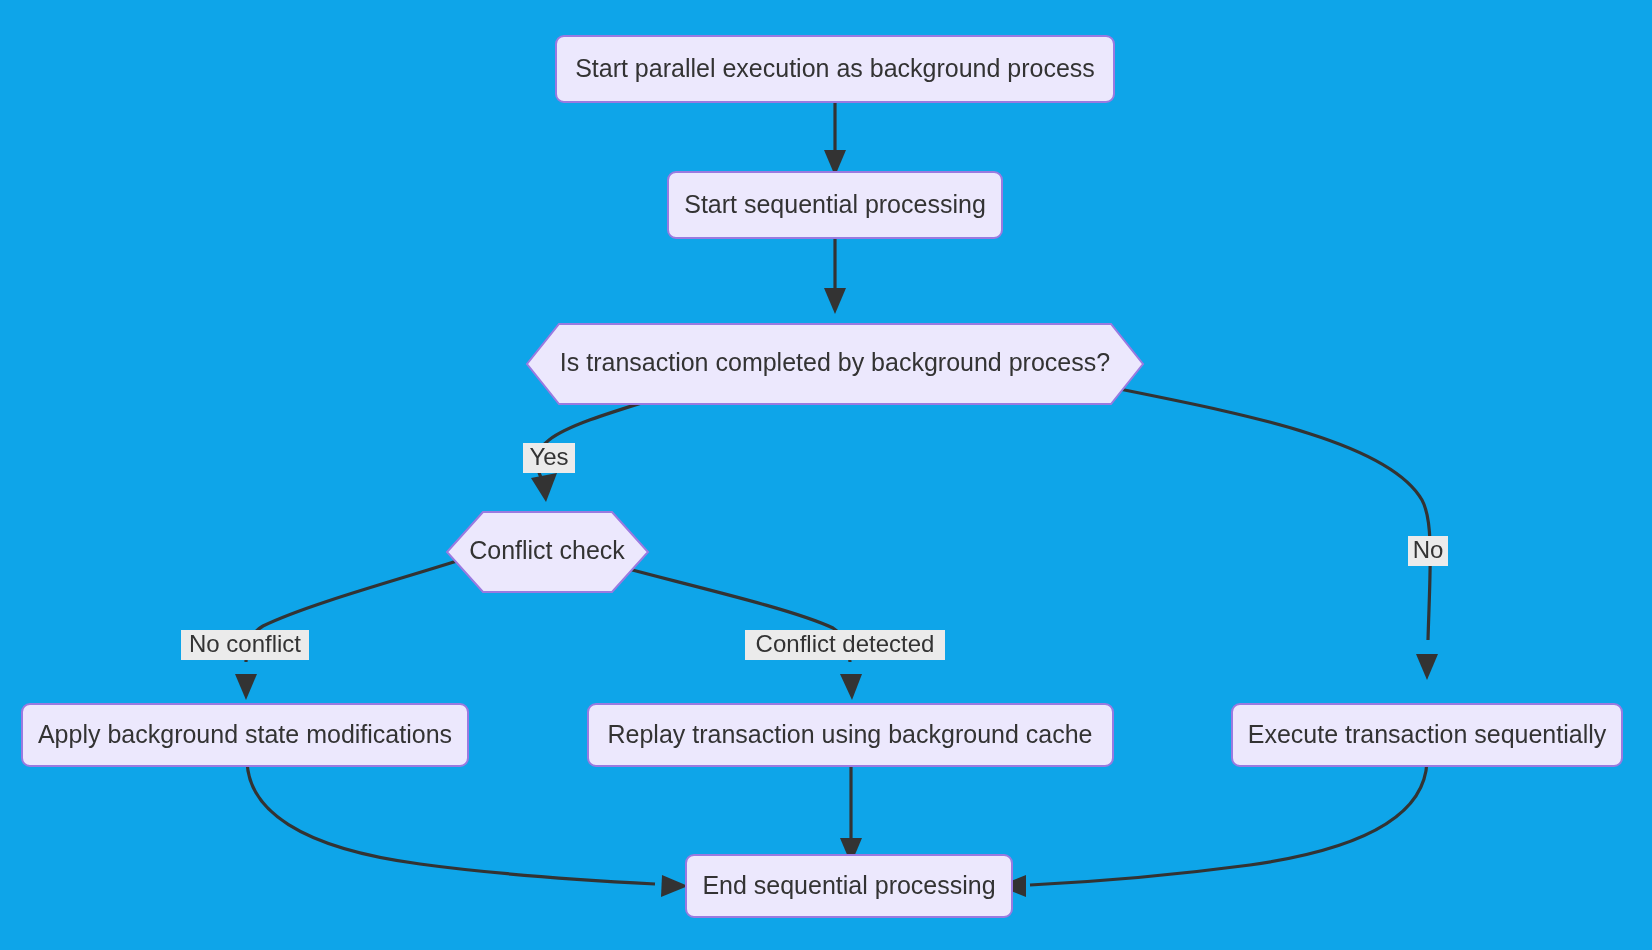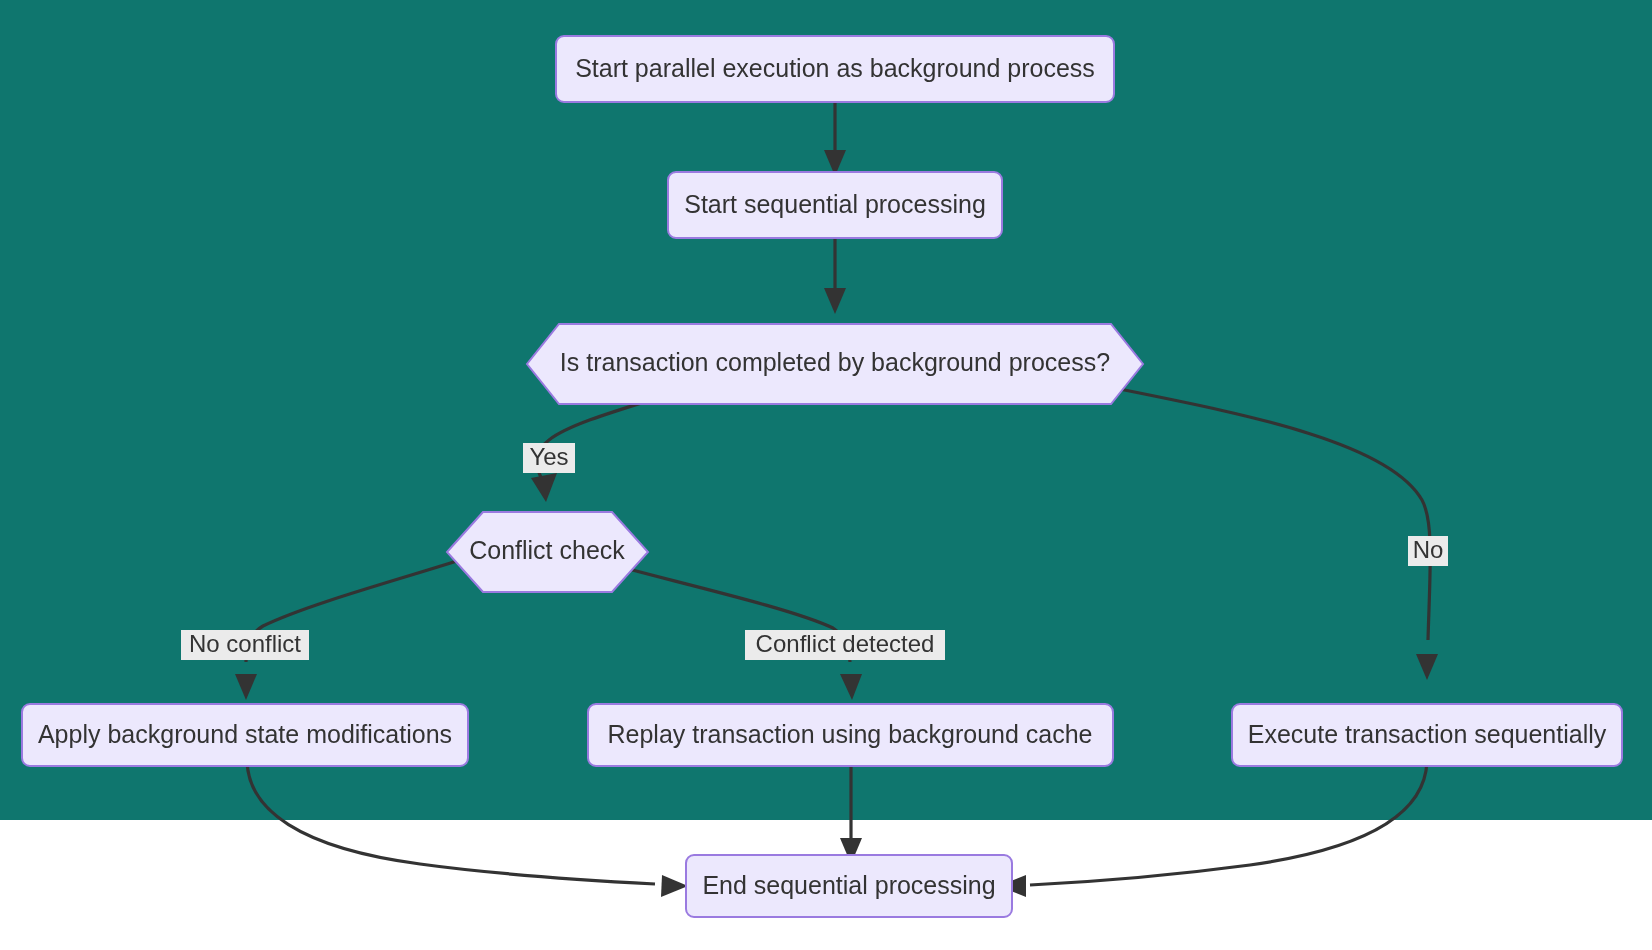--- a/index.html
+++ b/index.html
@@ -9,22 +9,22 @@
   }
   body {
     width: 1652px;
     height: 950px;
     font-family: "Liberation Sans", sans-serif;
     overflow: hidden;
   }
   #diagram-root {
     position: relative;
     width: 1652px;
-    height: 820px;
-    background: #0f766e;
+    height: 950px;
+    background: #0ea5e9;
   }
   svg#flowchart {
     display: block;
     width: 1652px;
     height: 950px;
   }
   .node-shape {
     fill: #ece8fd;
     stroke: #9a7ae0;
     stroke-width: 2;

